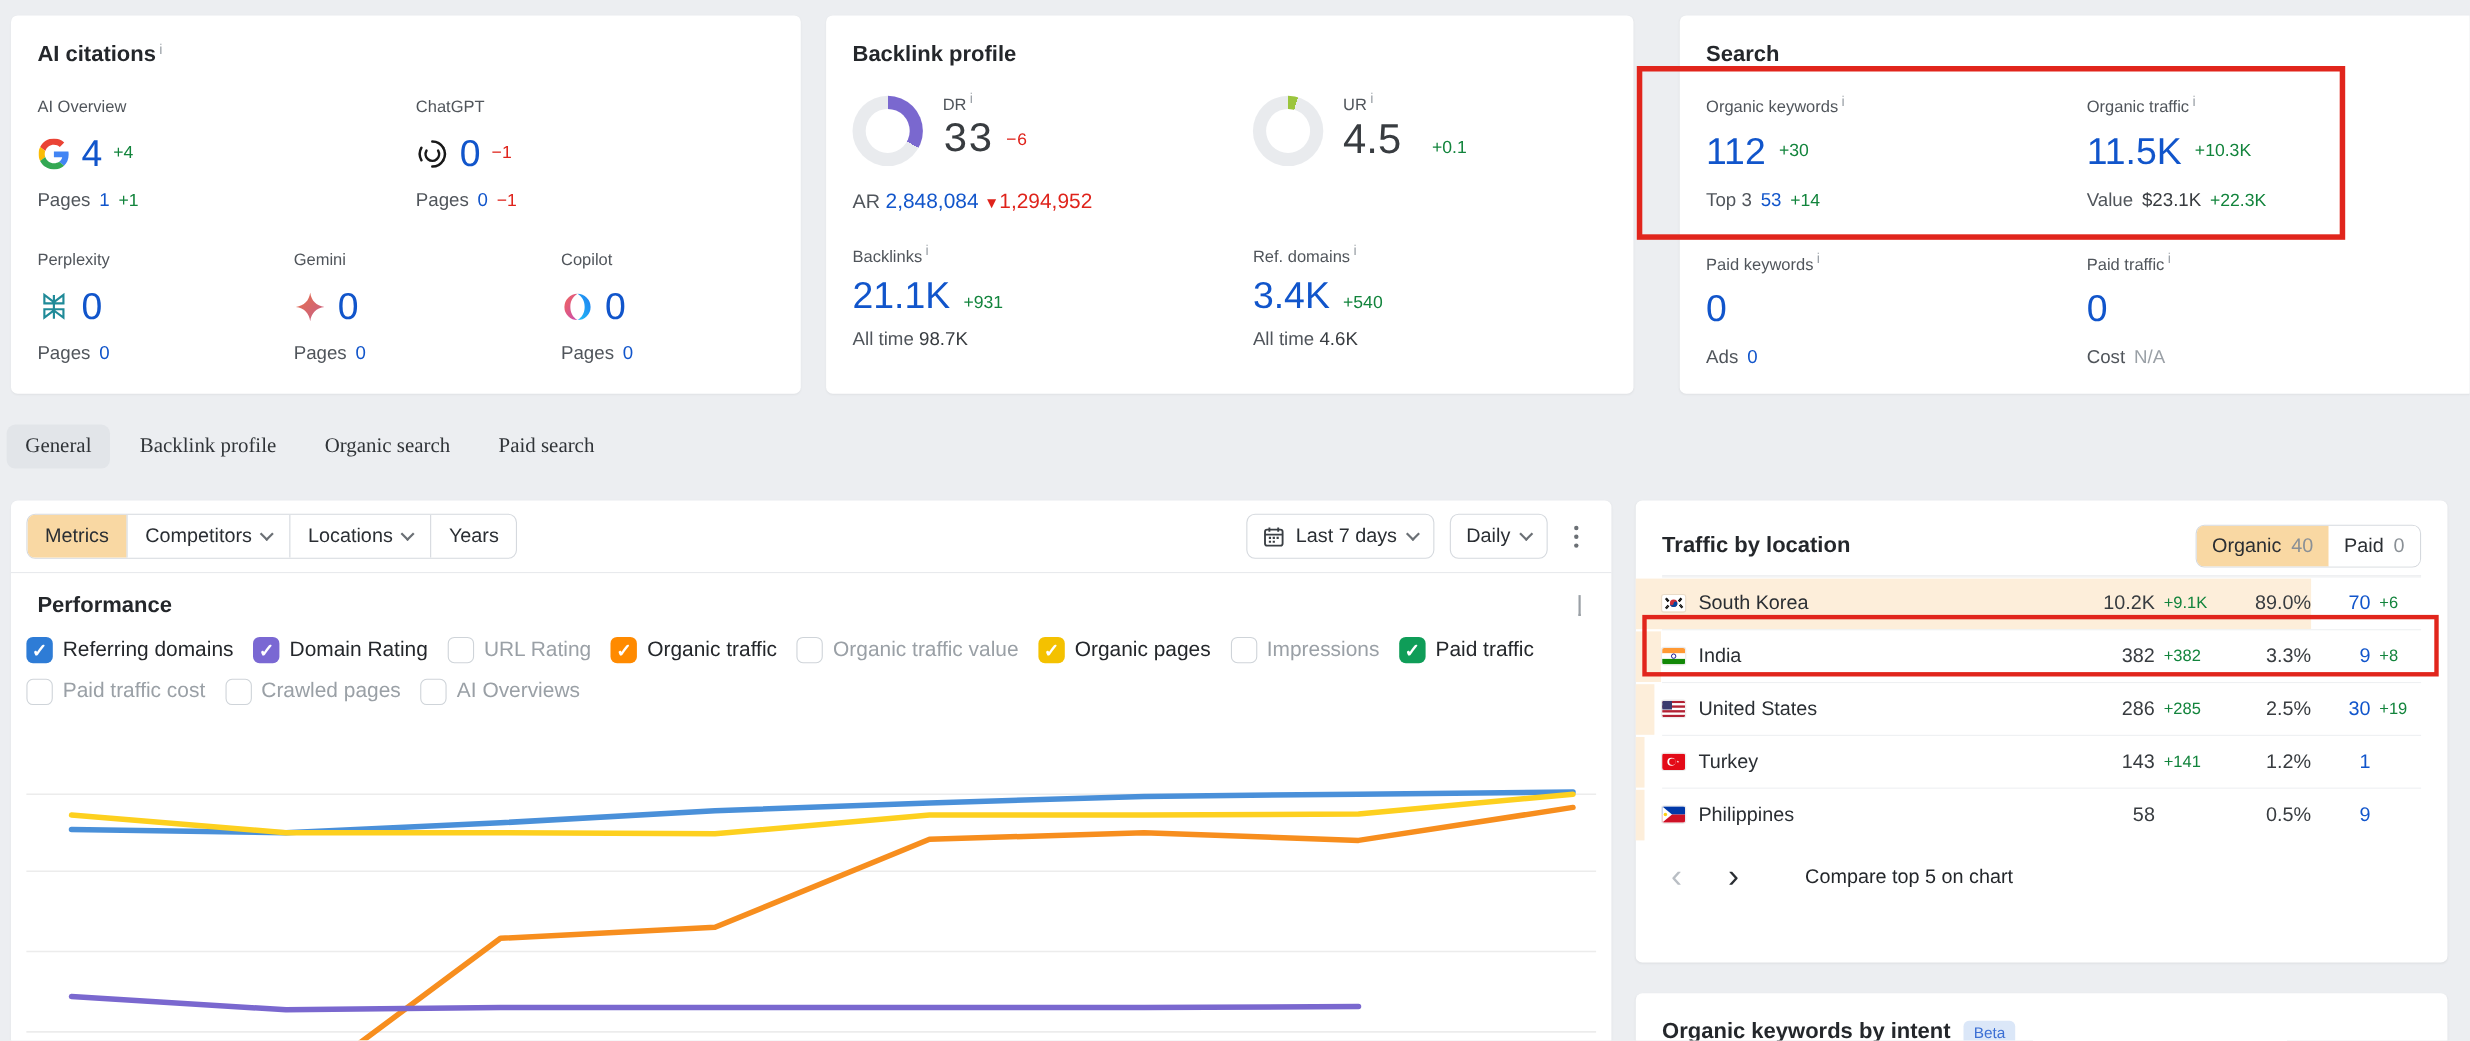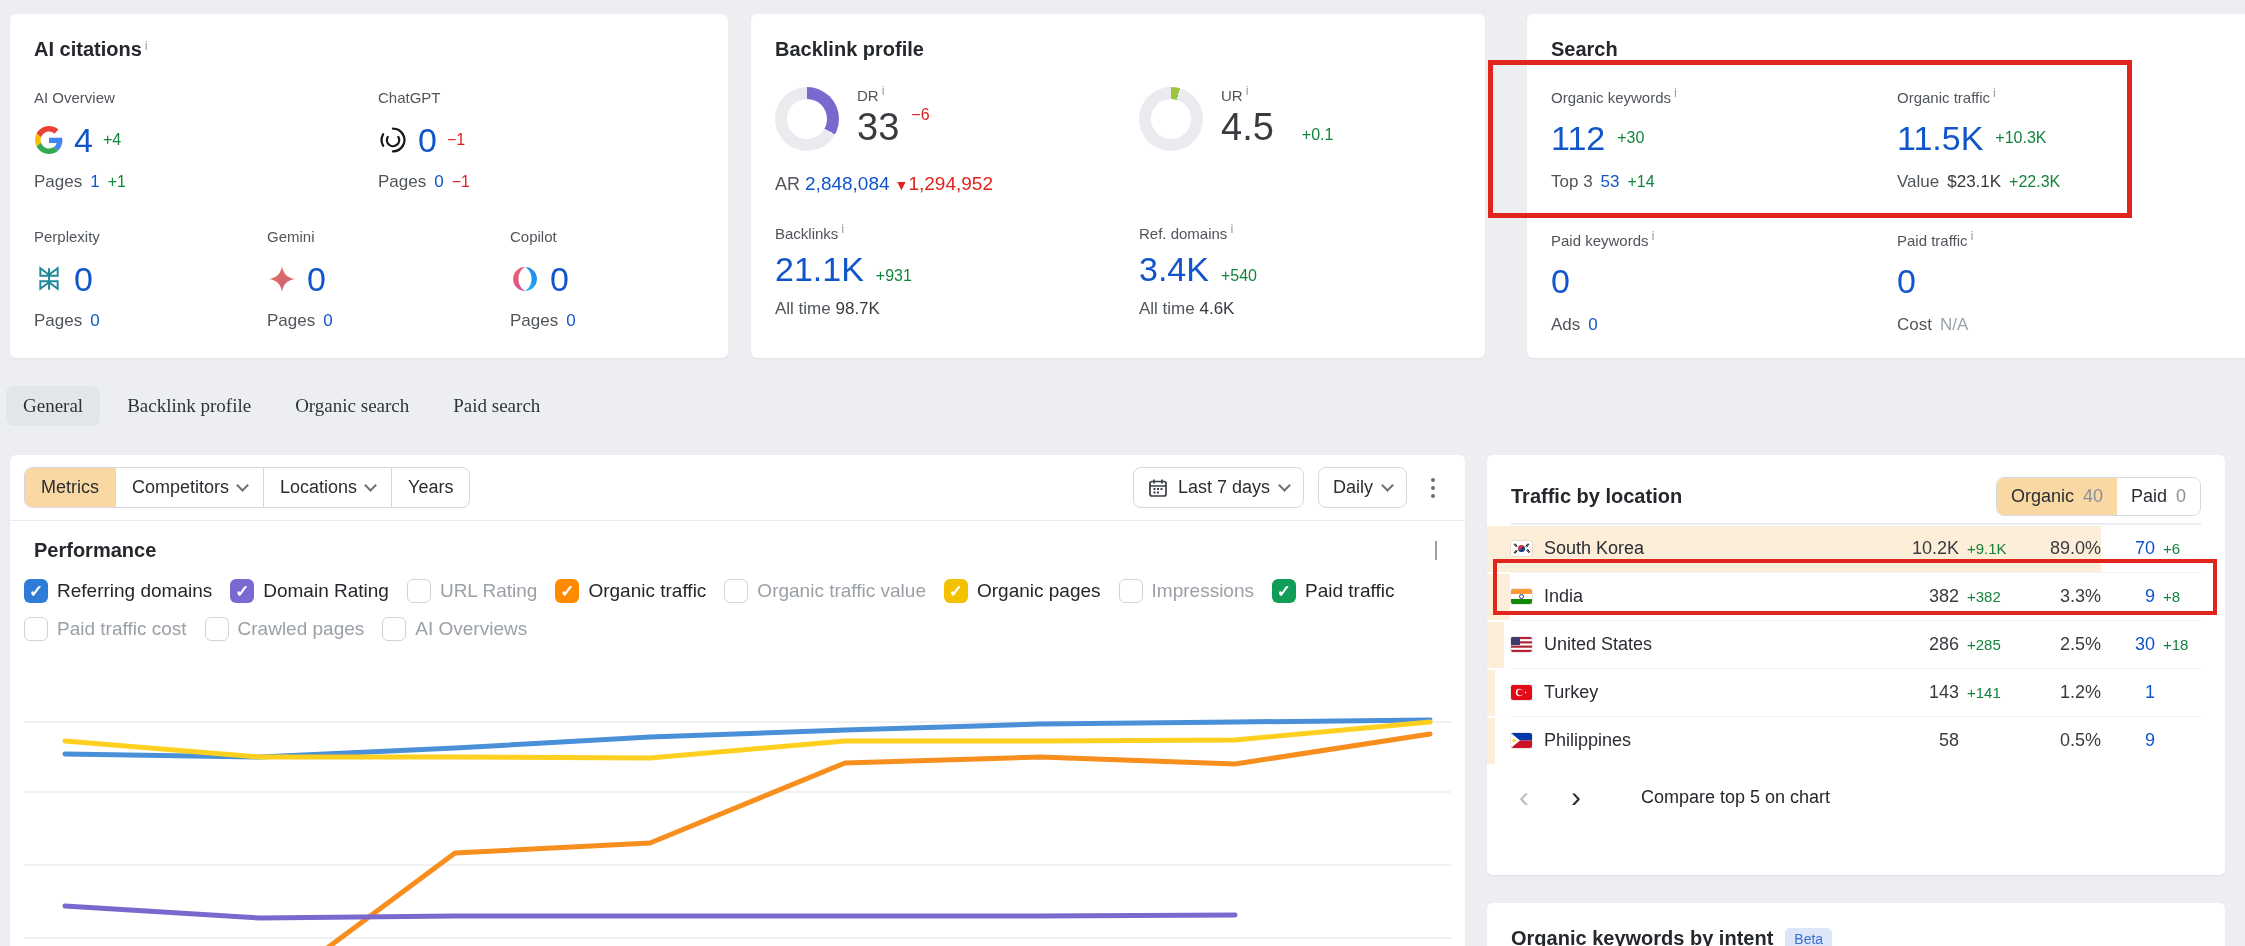--- a/index.html
+++ b/index.html
@@ -229,21 +229,21 @@
 </div>
 
 <div class="card" id="card-backlink">
   <div><span class="card-title">Backlink profile</span></div>
   <div class="bl-cols">
     <div>
       <div class="gaugerow">
         <div class="gauge" style="--pct: 33; --gc: #7a68cf;"></div>
         <div>
           <div class="lbl"><span>DR</span><span class="info"></span></div>
-          <div style="display:flex;align-items:flex-start;gap:12px;margin-top:2px;">
+          <div style="display:flex;align-items:center;gap:12px;margin-top:2px;font-family:Liberation Mono, monospace;">
             <span class="bigdark">33</span>
             <span class="delta down">−6</span>
           </div>
         </div>
       </div>
       <div class="bl-sub">
         <span class="lbl" style="font-size:18px;">AR</span>
         <span class="blue" style="font-size:19px;">2,848,084</span>
         <span class="down" style="font-size:14px;">▼</span><span class="down" style="font-size:19px;">1,294,952</span>
       </div>
@@ -521,21 +521,21 @@
               </g>
               <rect width="9" height="8" fill="#3c3b6e"></rect>
             </svg>
           </span>
           <span>United States</span>
         </span>
       <span class="ral" style="color:#383c40;">286</span>
       <span class="tdelta up">+285</span>
       <span class="ral" style="color:#383c40;">2.5%</span>
       <span class="ral blue">30</span>
-      <span class="tdelta up">+18</span>
+      <span class="tdelta up">+19</span>
     </div>
   </div>
 
   <div class="t-row">
     <div class="bar" style="width: 1.2%;"></div>
     <div class="cellwrap">
       <span class="loc">
           <span class="flag">
             <svg width="21" height="15" viewBox="0 0 21 15">
               <rect width="21" height="15" fill="#e30a17"></rect>

